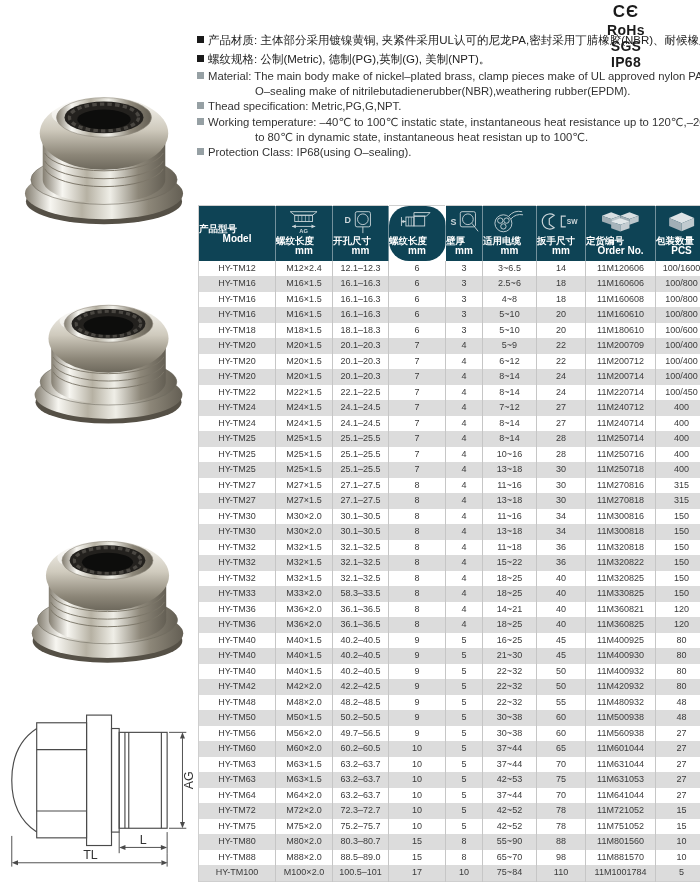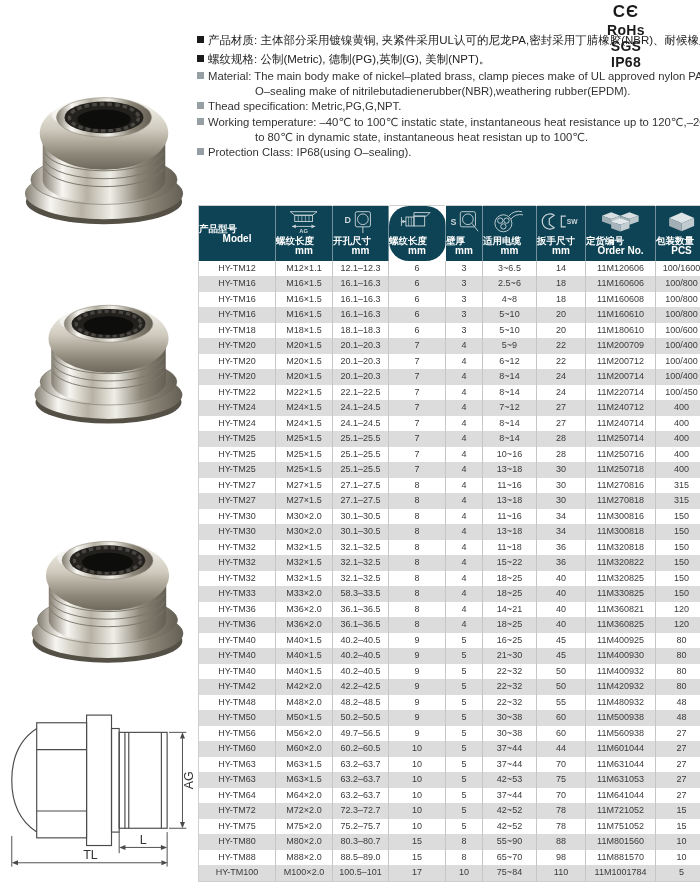--- a/index.html
+++ b/index.html
@@ -254,21 +254,21 @@
                 <path d="M36 10v9l-14 6v-9z" fill="#c0cacf"></path>
               </svg></span>
             <span class="hl1">包装数量</span>
             <span class="hl2">PCS</span>
           </th>
         </tr>
     </thead>
     <tbody>
         <tr>
           <td>HY-TM12</td>
-          <td>M12×1.1</td>
+          <td>M12×2.4</td>
           <td>12.1–12.3</td>
           <td>6</td>
           <td>3</td>
           <td>3~6.5</td>
           <td>14</td>
           <td>11M120606</td>
           <td>100/1600</td>
         </tr>
         <tr class="alt">
           <td>HY-TM16</td>
@@ -600,21 +600,21 @@
           <td>11M560938</td>
           <td>27</td>
         </tr>
         <tr class="alt">
           <td>HY-TM60</td>
           <td>M60×2.0</td>
           <td>60.2–60.5</td>
           <td>10</td>
           <td>5</td>
           <td>37~44</td>
-          <td>44</td>
+          <td>65</td>
           <td>11M601044</td>
           <td>27</td>
         </tr>
         <tr>
           <td>HY-TM63</td>
           <td>M63×1.5</td>
           <td>63.2–63.7</td>
           <td>10</td>
           <td>5</td>
           <td>37~44</td>

